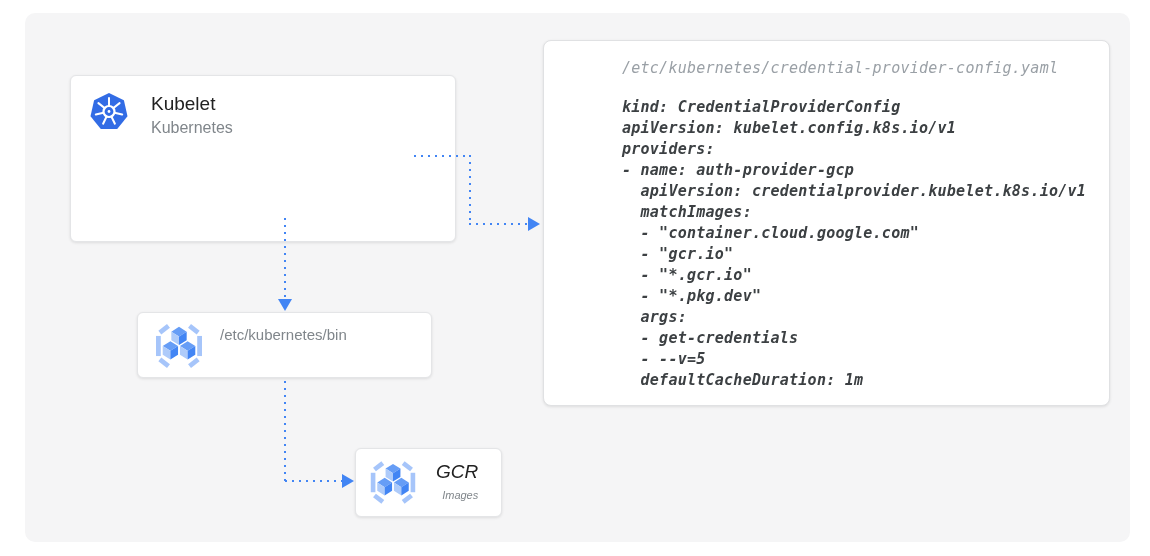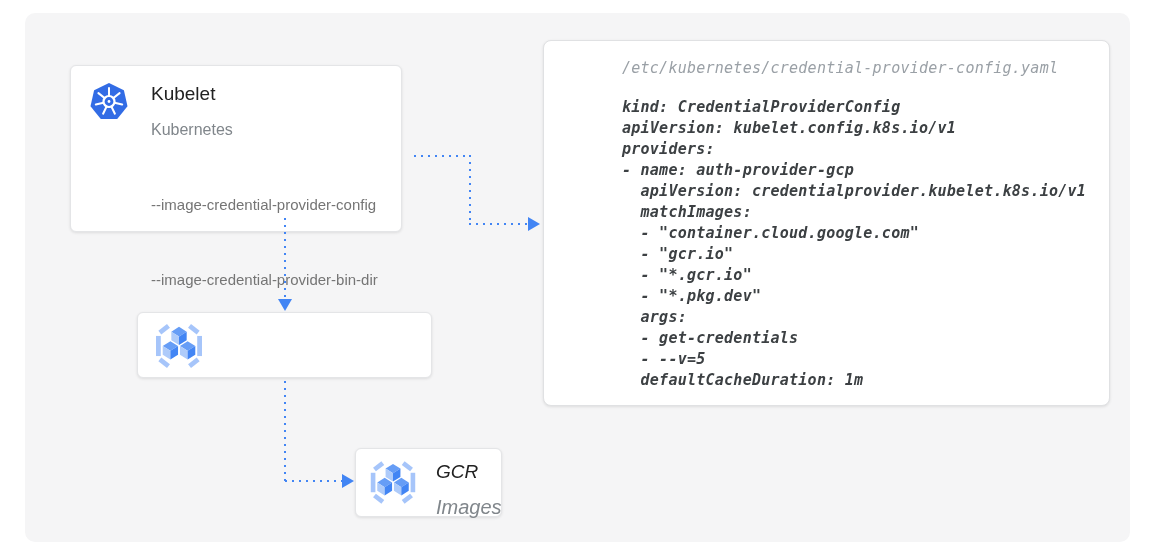--- a/index.html
+++ b/index.html
@@ -21,25 +21,25 @@
   .card {
     position: absolute;
     background: #ffffff;
     border: 1px solid #E4E5E7;
     border-radius: 6px;
     box-shadow: 0 1px 3px rgba(0,0,0,0.10);
     box-sizing: border-box;
     z-index: 1;
   }
   
-  #kubelet-card { left: 70px; top: 65px; width: 332px; height: 167px; }
+  #kubelet-card { left: 70px; top: 75px; width: 386px; height: 167px; }
   #kubelet-card .icon-wrap { position: absolute; left: 18px; top: 16px; width: 40px; height: 40px; }
   #kubelet-card .text-col { position: absolute; left: 80px; top: 16px; }
   .card-title { font-size: 19px; line-height: 23px; color: #212121; }
-  .card-subtitle { font-size: 16px; line-height: 21px; color: #80868B; margin-top: 14px; }
+  .card-subtitle { font-size: 16px; line-height: 21px; color: #80868B; margin-top: 2px; }
   .flags { position: absolute; left: 80px; top: 76px; font-size: 15px; line-height: 25px; color: #757575; white-space: pre; }
   
   #config-card { left: 543px; top: 40px; width: 567px; height: 366px; border-radius: 8px; border-color: #E0E1E3; }
   .code-path {
     position: absolute; left: 78px; top: 18px;
     font-family: "DejaVu Sans Mono", monospace;
     font-style: italic;
     font-size: 15px; letter-spacing: 0.25px;
     color: #9AA0A6;
     white-space: pre;
@@ -55,21 +55,21 @@
   }
   
   #auth-card { left: 137px; top: 312px; width: 295px; height: 66px; }
   #auth-card .icon-wrap { position: absolute; left: 15px; top: 10px; width: 52px; height: 46px; }
   #auth-card .text-col { position: absolute; left: 82px; top: 9px; }
   #auth-card .card-subtitle { font-size: 15px; }
   
   #gcr-card { left: 355px; top: 448px; width: 147px; height: 69px; }
   #gcr-card .icon-wrap { position: absolute; left: 12px; top: 11px; width: 50px; height: 45px; }
   #gcr-card .text-col { position: absolute; left: 80px; top: 11px; font-style: italic; }
-  #gcr-card .card-subtitle { font-size: 20px; text-align: right; }
+  #gcr-card .card-subtitle { font-size: 11px; text-align: right; }
   
   .dot-h {
     position: absolute; height: 2px; z-index: 2;
     background-image: repeating-linear-gradient(to right, #4285F4 0 2px, transparent 2px 7px);
   }
   .dot-v {
     position: absolute; width: 2px; z-index: 2;
     background-image: repeating-linear-gradient(to bottom, #4285F4 0 2px, transparent 2px 7px);
   }
   .tri-right {
@@ -116,24 +116,20 @@
           <line x1="20" y1="19.5" x2="6.8" y2="22.5"></line>
           <line x1="20" y1="19.5" x2="9.4" y2="11.1"></line>
         </g>
         <circle cx="20" cy="19.5" r="5.5" fill="#326CE5" stroke="#ffffff" stroke-width="2.2"></circle>
         <circle cx="20" cy="19.5" r="1.4" fill="#ffffff"></circle>
       </svg>
     </div>
     <div class="text-col">
       <div class="card-title">Kubelet</div>
       <div class="card-subtitle">Kubernetes</div>
-    </div>
-    <div class="flags">
-      <div>--image-credential-provider-config</div>
-      <div>--image-credential-provider-bin-dir</div>
     </div>
   </div>
 
   <div class="card" id="config-card">
     <div class="code-path">/etc/kubernetes/credential-provider-config.yaml</div>
     <pre class="code-block">kind: CredentialProviderConfig
 apiVersion: kubelet.config.k8s.io/v1
 providers:
 - name: auth-provider-gcp
   apiVersion: credentialprovider.kubelet.k8s.io/v1
@@ -166,20 +162,21 @@
           <polygon points="18,19 26,24 18,29 10,24" fill="#669DF6"></polygon>
           <polygon points="10,24 18,29 18,38 10,33" fill="#AECBFA"></polygon>
           <polygon points="26,24 18,29 18,38 26,33" fill="#4285F4"></polygon>
           <polygon points="36,19 44,24 36,29 28,24" fill="#669DF6"></polygon>
           <polygon points="28,24 36,29 36,38 28,33" fill="#AECBFA"></polygon>
           <polygon points="44,24 36,29 36,38 44,33" fill="#4285F4"></polygon>
         </g>
       </svg>
     </div>
     <div class="text-col">
+      <div class="card-subtitle">/etc/kubernetes/bin</div>
     </div>
   </div>
 
   <div class="card" id="gcr-card">
     <div class="icon-wrap">
       <svg width="50" height="45" viewBox="0 0 54 48">
         <g stroke="#A6C5FA" stroke-width="5" stroke-linecap="butt">
           <line x1="16" y1="3" x2="7" y2="10"></line>
           <line x1="5.5" y1="13.5" x2="5.5" y2="34.5"></line>
           <line x1="7" y1="38" x2="16" y2="45"></line>

